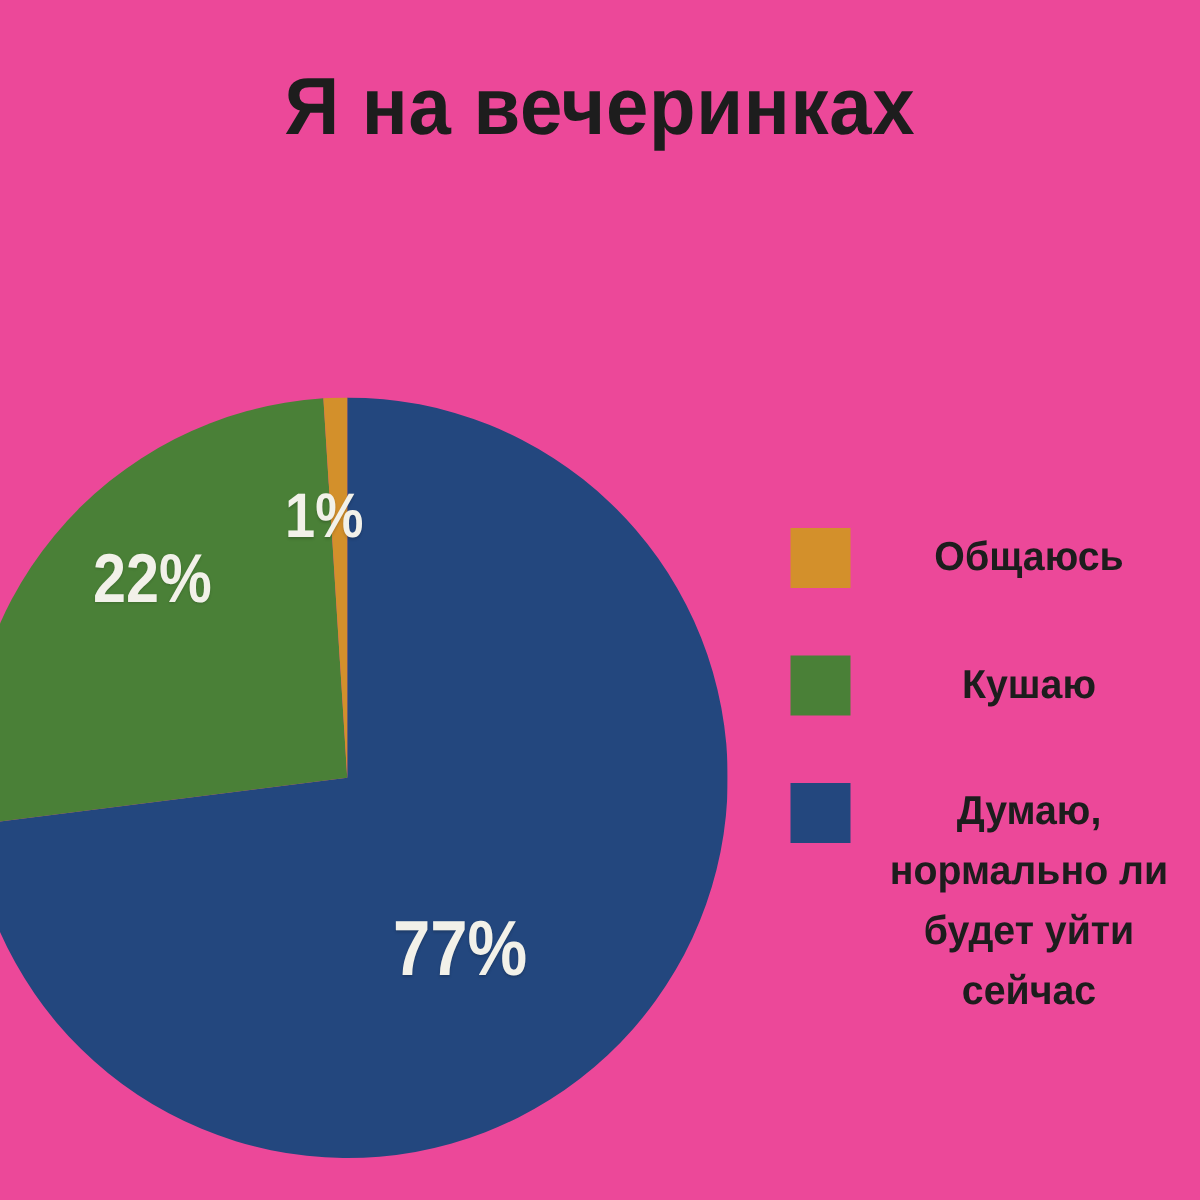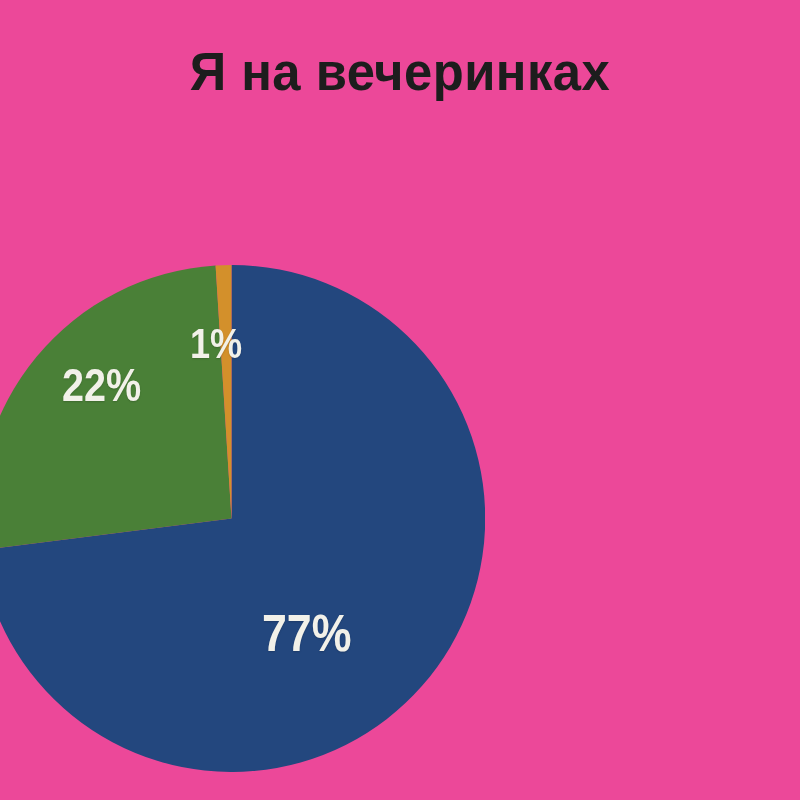--- a/index.html
+++ b/index.html
@@ -141,14 +141,31 @@
       <path id="slice-eat" d="M253.5,253.5 L2.2,285.2 A253.5,253.5 0 0 1 237.6,0.5 Z" fill="#4a8037"></path>
 
       <path id="slice-communicate" d="M253.5,253.5 L237.6,0.5 A253.5,253.5 0 0 1 253.5,0 Z" fill="#d3902b"></path>
     </svg>
 
     <div class="slice-label" id="label-communicate" style="color: rgb(242, 241, 233);">1%</div>
     <div class="slice-label" id="label-eat" style="color: rgb(242, 241, 233);">22%</div>
     <div class="slice-label" id="label-think" style="color: rgb(242, 241, 233);">77%</div>
   </div>
 
+  <div id="legend">
+    <div class="legend-row" id="legend-row-0">
+      <span class="legend-swatch" id="legend-swatch-0" style="background: rgb(211, 144, 43);"></span>
+      <span class="legend-label" id="legend-label-0" style="white-space: pre-line;">Общаюсь</span>
+    </div>
+    <div class="legend-row" id="legend-row-1">
+      <span class="legend-swatch" id="legend-swatch-1" style="background: rgb(74, 128, 55);"></span>
+      <span class="legend-label" id="legend-label-1" style="white-space: pre-line;">Кушаю</span>
+    </div>
+    <div class="legend-row" id="legend-row-2">
+      <span class="legend-swatch" id="legend-swatch-2" style="background: rgb(35, 71, 126);"></span>
+      <span class="legend-label" id="legend-label-2" style="white-space: pre-line;">Думаю,
+нормально ли
+будет уйти
+сейчас</span>
+    </div>
+  </div>
 
 </div>
 
 </body></html>

